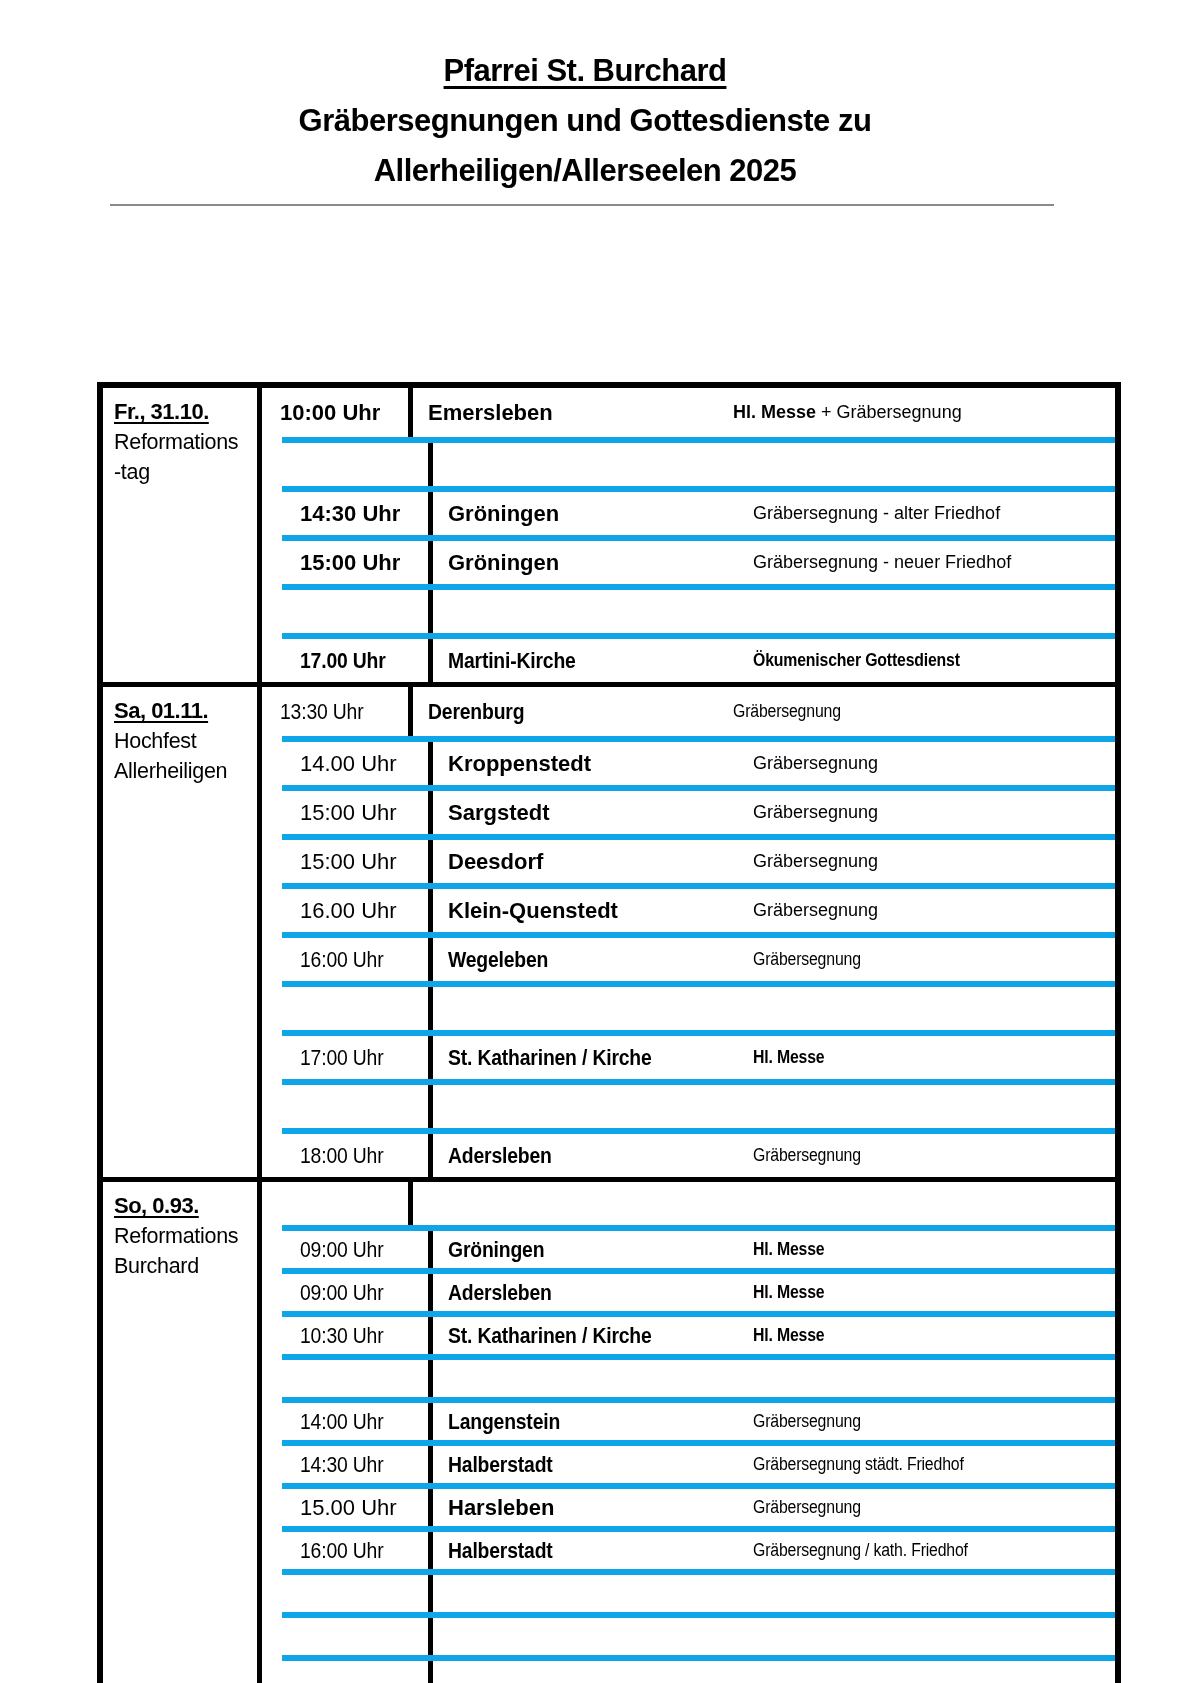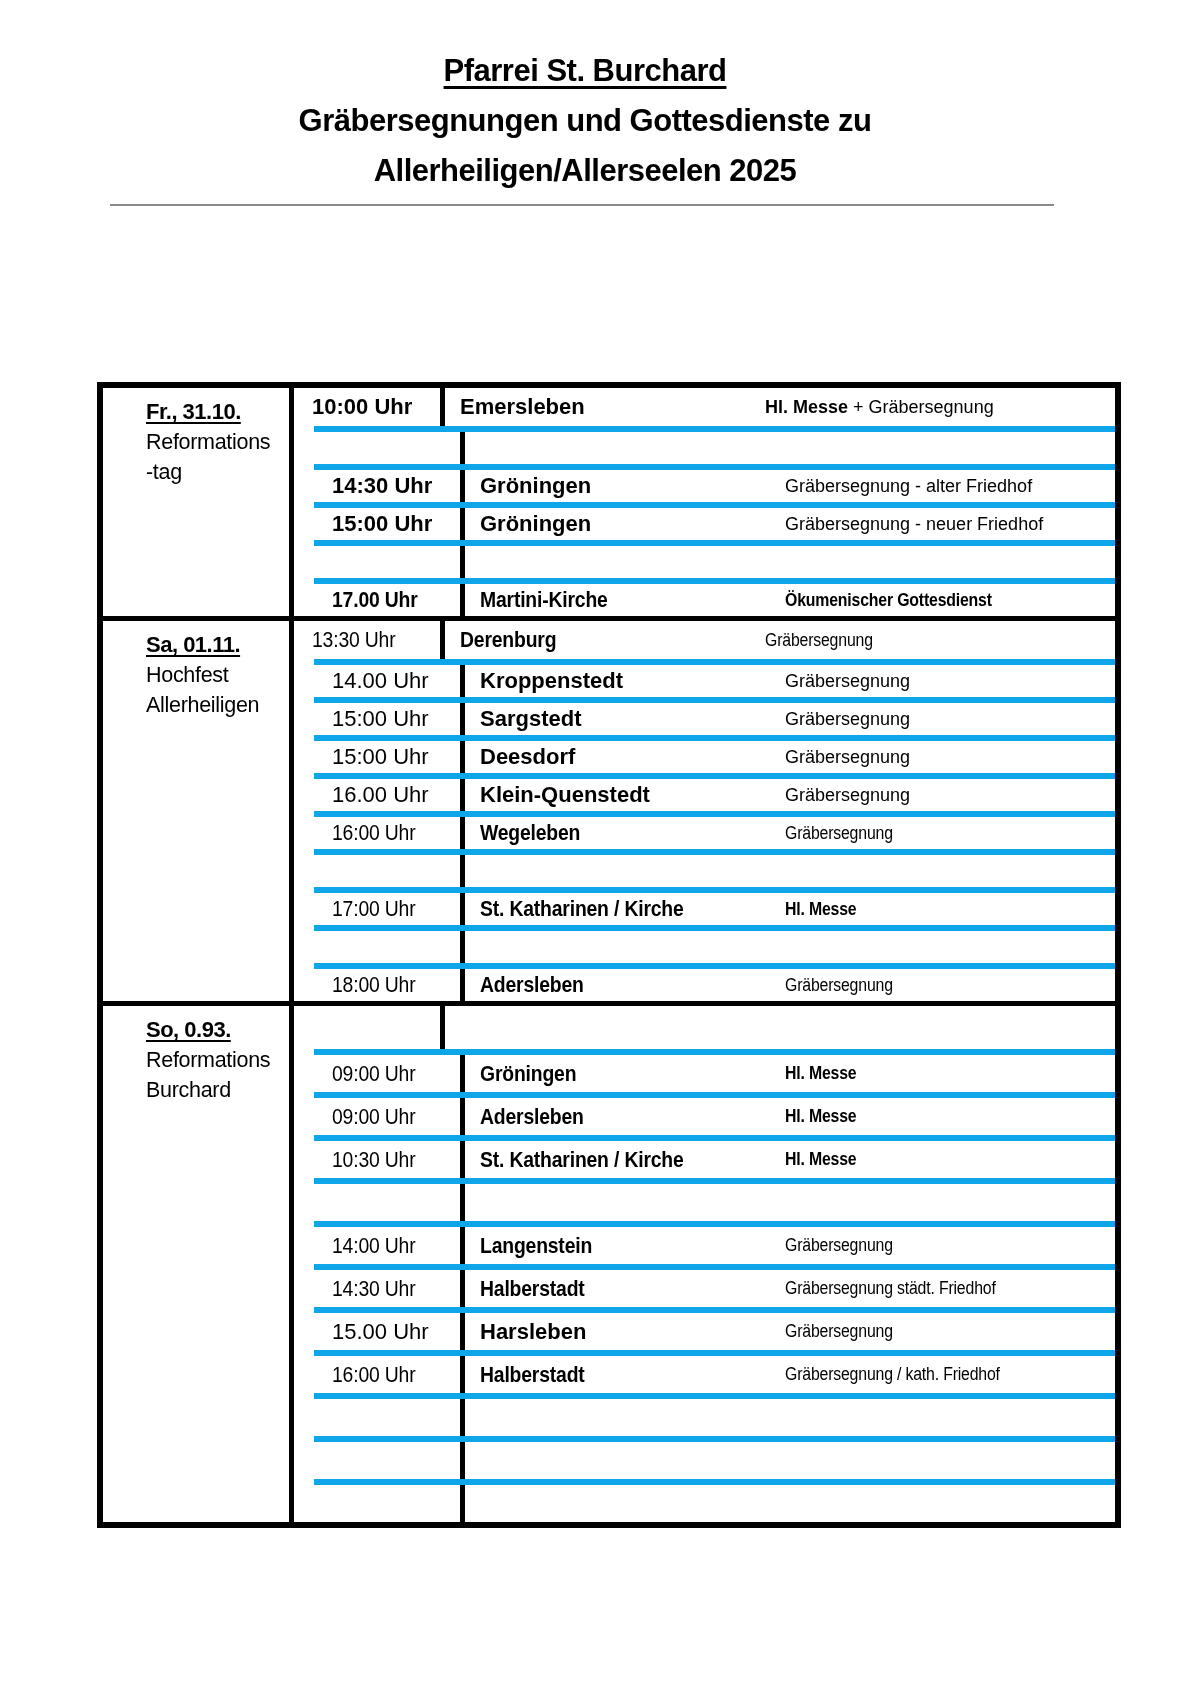--- a/index.html
+++ b/index.html
@@ -36,21 +36,21 @@
     border-top:2px solid #8a8a8a;
     height:0;
   }
   
   .schedule{
     position:absolute;
     left:97px; top:382px;
     width:1012px;
     border:6px solid #000;
   }
-  .section{display:flex;padding-left:32px;}
+  .section{display:flex;}
   .section + .section{border-top:5px solid #000;}
   .datecol{
     width:139px;
     flex:0 0 139px;
     border-right:5px solid #000;
     padding:9px 4px 0 11px;
     box-sizing:content-box;
   }
   .datecol .datelabel{
     font-size:22px;
@@ -64,21 +64,21 @@
   }
   .datecol .datesub{
     font-size:21.5px;
     line-height:30px;
     letter-spacing:-0.3px;
   }
   .rows{flex:1 1 auto; display:flex; flex-direction:column;}
   .row{
     display:flex;
     align-items:center;
-    height:38px;
+    height:49px;
     box-sizing:border-box;
   }
   .sec-3 .row{height:43px;}
   .row + .row{border-top:6px solid #0ea5e9;margin-left:20px;}
   .cell{box-sizing:border-box; white-space:nowrap; overflow:visible;}
   .cell.time{
     width:151px; flex:0 0 151px;
     border-right:5px solid #000;
     padding-left:18px;
     font-size:22px;

